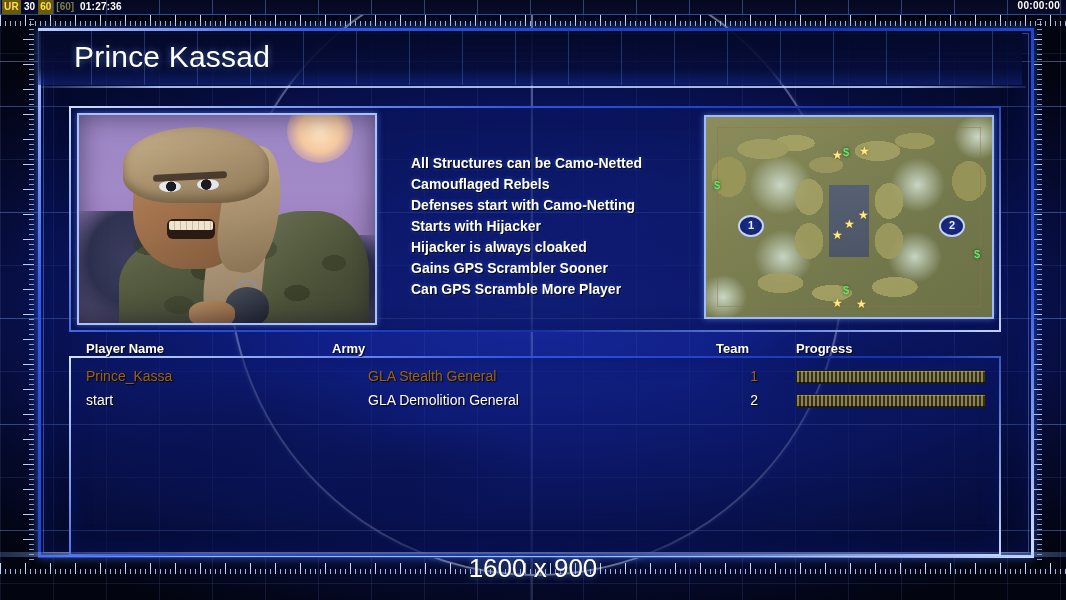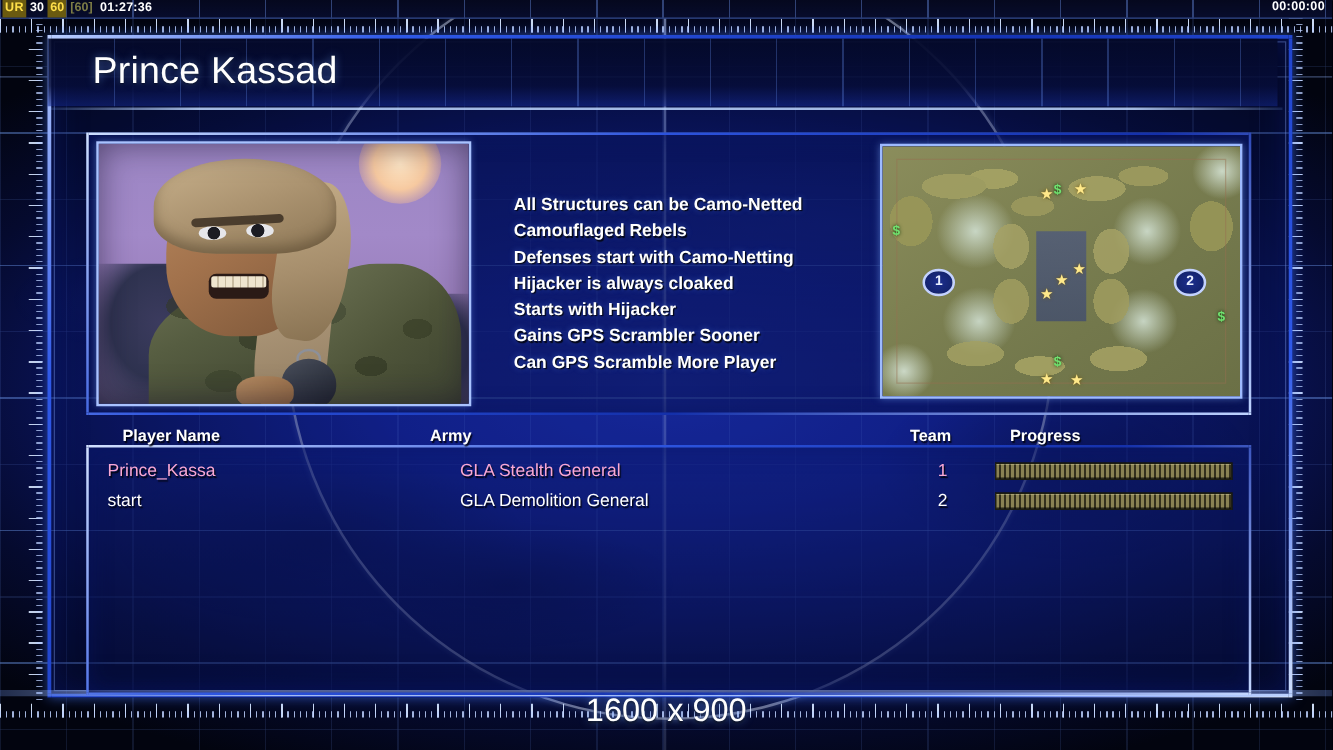--- a/index.html
+++ b/index.html
@@ -194,42 +194,42 @@
     border:2px solid #c3d2ff;
     font:bold 11px/16px "Liberation Sans",sans-serif;color:#e8efff;text-align:center;}
   .mm-s1{left:32px;top:98px;}
   .mm-s2{left:233px;top:98px;}
   .mm-star{position:absolute;color:#ffe98a;font-size:12px;line-height:12px;
     text-shadow:0 0 3px rgba(120,90,10,.9);}
   .mm-dollar{position:absolute;color:#6fe26f;font:bold 11px/11px "Liberation Sans",sans-serif;
     text-shadow:0 0 3px rgba(0,50,0,.9);}
 
   
-  .list-head{position:absolute;left:86px;top:341px;width:905px;height:16px;z-index:26;margin-left:12px;}
+  .list-head{position:absolute;left:86px;top:341px;width:905px;height:16px;z-index:26;}
   .list-head span{position:absolute;font:bold 13px/16px "Liberation Sans",sans-serif;color:#fff;
     text-shadow:1px 1px 1px rgba(0,0,0,.85);}
   .hc-name{left:0;}
   .hc-army{left:246px;}
   .hc-team{left:630px;}
   .hc-prog{left:710px;}
 
   .list-panel{position:absolute;left:69px;top:356px;width:928px;height:196px;z-index:24;
     border:2px solid;
     border-image:linear-gradient(150deg,#d2e1ff,#2d55e0 35%,#1531ab 65%,#c3d6ff) 1;
     background:linear-gradient(to bottom, rgba(12,26,110,.45), rgba(8,16,70,.38));
     box-shadow:inset 0 0 18px rgba(8,20,100,.55);}
 
   .rows{position:absolute;left:86px;top:364px;width:905px;z-index:26;}
   .row{position:relative;height:24px;}
   .cell{position:absolute;font:400 14px/24px "Liberation Sans",sans-serif;
     text-shadow:1px 1px 1px rgba(0,0,0,.85);}
   .c-name{left:0;}
   .c-army{left:246px;margin-left:36px;}
   .c-team{left:652px;width:20px;text-align:right;}
-  .row.me .cell{color:#f9a8d4;text-shadow:1px 1px 1px rgba(0,0,0,.9);}
+  .row.me .cell{color:#a16207;text-shadow:1px 1px 1px rgba(0,0,0,.9);}
   .row.other .cell{color:#ffffff;}
   .bar{position:absolute;left:710px;top:6px;width:188px;height:12px;
     background:#0b0b07;border:1px solid #1d1d12;
     background-image:
       repeating-linear-gradient(to right, #8a8253 0 2px, #34301c 2px 4px);
     box-shadow:inset 0 1px 0 rgba(230,225,180,.35), inset 0 -1px 0 rgba(0,0,0,.7);}
 
   
   .res-strip{position:absolute;left:0;top:552px;width:1066px;height:5px;z-index:22;
     background:linear-gradient(to right, rgba(120,160,255,.25), rgba(200,220,255,.8) 20%, rgba(200,220,255,.8) 80%, rgba(120,160,255,.25));}
@@ -301,22 +301,22 @@
     <div class="pt-grenade"></div>
     <div class="pt-hand"></div>
     <div class="pt-vig"></div>
   </div>
 
   <div class="bullets">
     <ul>
       <li>All Structures can be Camo-Netted</li>
       <li>Camouflaged Rebels</li>
       <li>Defenses start with Camo-Netting</li>
+      <li>Starts with Hijacker</li>
       <li>Hijacker is always cloaked</li>
-      <li>Starts with Hijacker</li>
       <li>Gains GPS Scrambler Sooner</li>
       <li>Can GPS Scramble More Player</li>
     </ul>
   </div>
 
   <div class="minimap">
     <div class="mm-terrain"></div>
     <div class="mm-ridges"></div>
     <div class="mm-center"></div>
     <div class="mm-border-line"></div>

